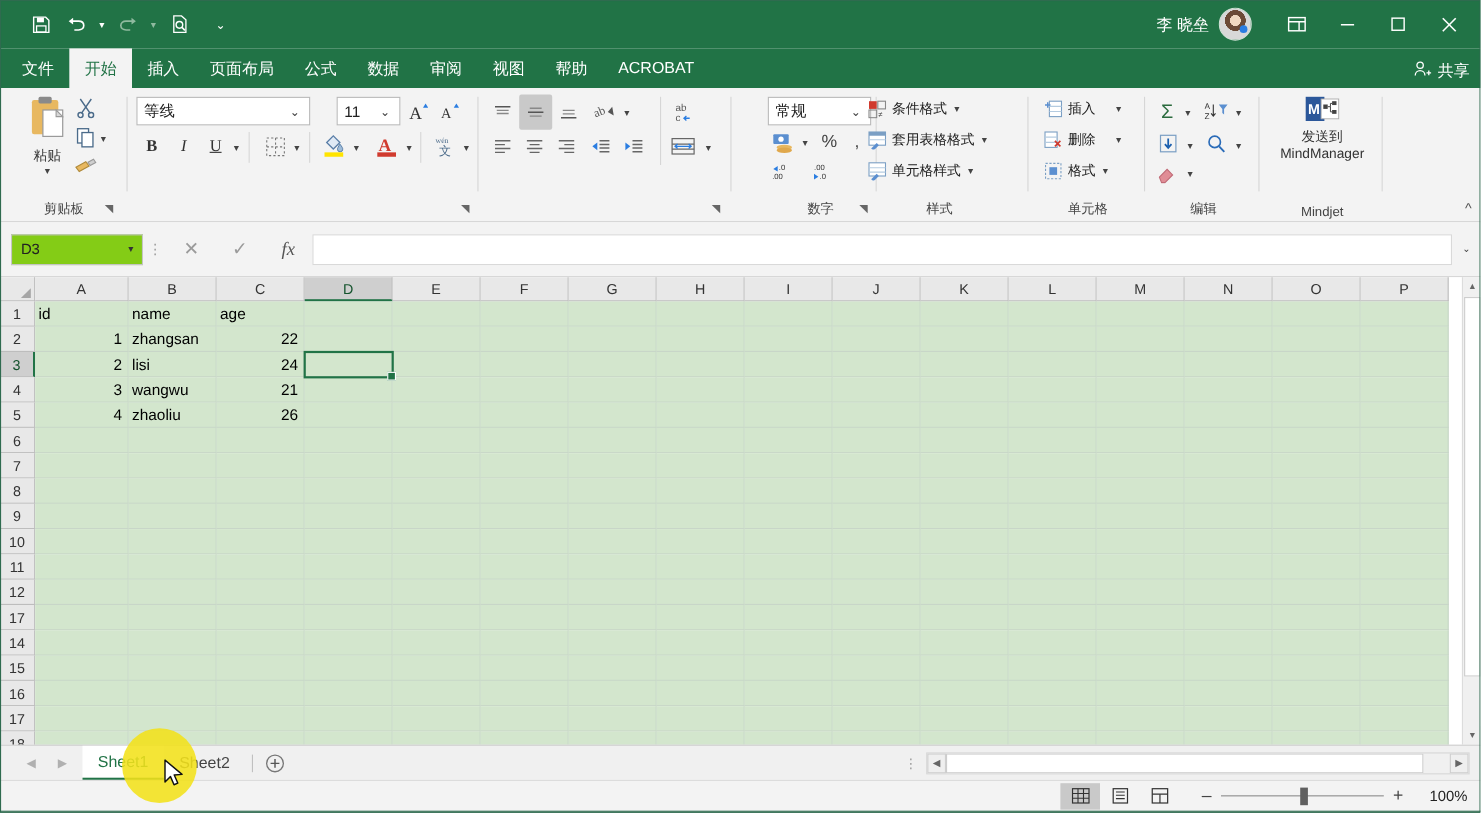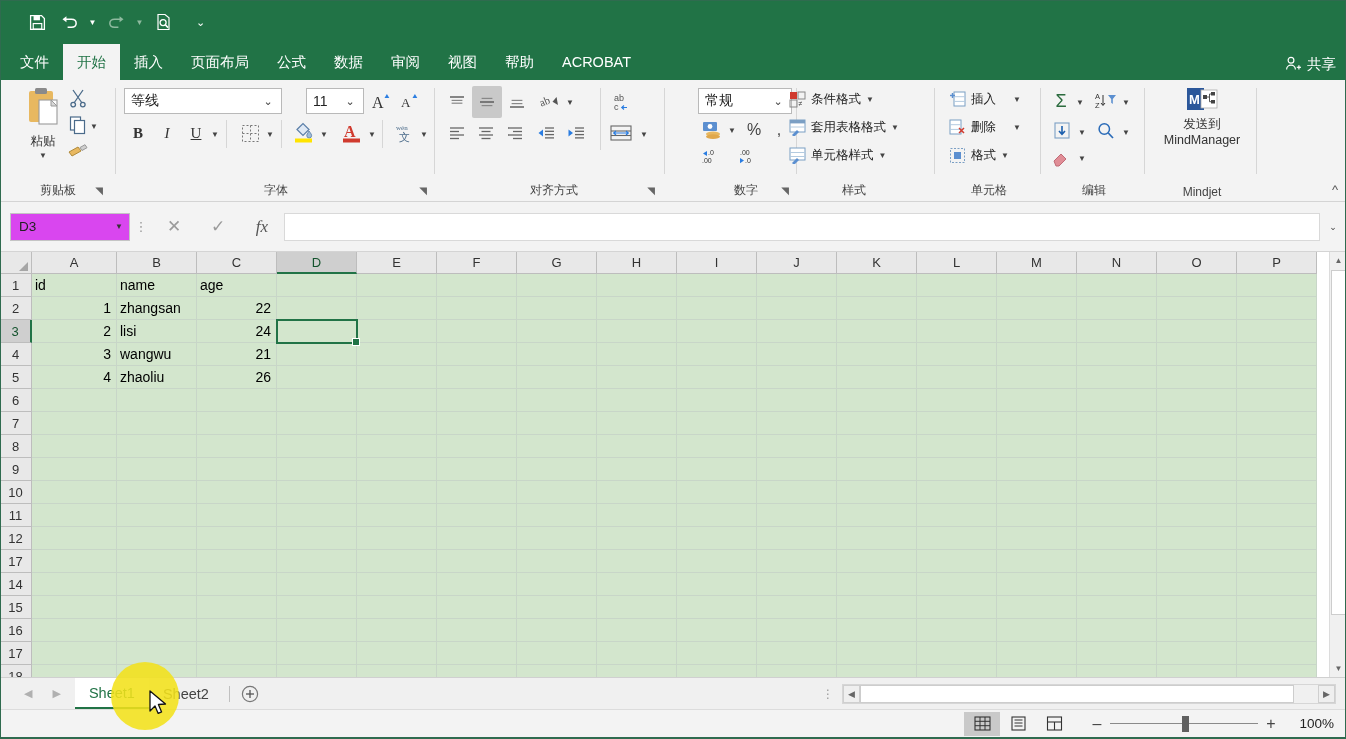--- a/index.html
+++ b/index.html
@@ -116,21 +116,21 @@
     position:absolute; right:8px; bottom:4px; font-size:13px; color:#555; cursor:pointer;
   }
 
   
   .fbar {
     position:absolute; top: 202px; left:0; width:1346px; height:50px;
     background:#f3f3f3; display:flex; align-items:center;
     border-bottom:1px solid #d4d4d4;
   }
   .namebox {
-    margin-left:10px; width:120px; height:28px; background:#d946ef; border:1px solid #c4c4c4;
+    margin-left:10px; width:120px; height:28px; background:#84cc16; border:1px solid #c4c4c4;
     display:flex; align-items:center; font-size:13.5px; color:#222;
   }
   .namebox .nb-txt { padding-left:8px; flex:1; }
   .namebox .nb-ar { width:20px; text-align:center; font-size:8px; color:#333; }
   .fb-dots { width:22px; text-align:center; color:#9a9a9a; font-size:13px; letter-spacing:0; line-height:7px;}
   .fb-icons { display:flex; align-items:center; gap:0; }
   .fb-ic { width:44px; height:30px; display:flex;align-items:center;justify-content:center; color:#9b9b9b; font-size:17px; cursor:pointer;}
   .fb-input {
     flex:1; height:28px; background:#fff; border:1px solid #d9d9d9; border-left:1px solid #d9d9d9;
     margin-right:0; font-size:14px; color:#222; display:flex; align-items:center; padding-left:6px;
@@ -267,20 +267,47 @@
         <svg width="17" height="18" viewBox="0 0 16 18">
             <path d="M2.5 1.5h7l4 3.4v11.6h-11z" fill="none" stroke="#fff" stroke-width="1.2"></path>
             <circle cx="7.6" cy="9.6" r="3" fill="none" stroke="#fff" stroke-width="1.3"></circle>
             <path d="M9.9 11.9 12.6 14.6" stroke="#fff" stroke-width="1.5"></path>
           </svg>
       </div>
       <div class="qat-caret" style="margin-left:14px;font-size:11px;">⌄</div>
     </div>
 
 
+    <div class="tb-right">
+      <div class="acct-name">李 晓垒</div>
+      <div class="avatar"></div>
+      <div class="winbtn">
+        <svg width="18" height="16" viewBox="0 0 18 16">
+            <rect x="1.5" y="2" width="15" height="12" fill="none" stroke="#fff" stroke-width="1.3"></rect>
+            <line x1="1.5" y1="5.7" x2="16.5" y2="5.7" stroke="#fff" stroke-width="1.3"></line>
+            <line x1="11" y1="5.7" x2="11" y2="14" stroke="#fff" stroke-width="1.3"></line>
+          </svg>
+      </div>
+      <div class="winbtn">
+        <svg width="14" height="14" viewBox="0 0 14 14">
+            <line x1="1" y1="7.5" x2="13" y2="7.5" stroke="#fff" stroke-width="1.3"></line>
+          </svg>
+      </div>
+      <div class="winbtn">
+        <svg width="14" height="14" viewBox="0 0 14 14">
+            <rect x="1.5" y="1.5" width="11" height="11" fill="none" stroke="#fff" stroke-width="1.3"></rect>
+          </svg>
+      </div>
+      <div class="winbtn close">
+        <svg width="15" height="15" viewBox="0 0 14 14">
+            <line x1="1.5" y1="1.5" x2="12.5" y2="12.5" stroke="#fff" stroke-width="1.4"></line>
+            <line x1="12.5" y1="1.5" x2="1.5" y2="12.5" stroke="#fff" stroke-width="1.4"></line>
+          </svg>
+      </div>
+    </div>
   </div>
 
   <div class="tabstrip">
     <div class="tab first">文件</div>
     <div class="tab active">开始</div>
     <div class="tab">插入</div>
     <div class="tab">页面布局</div>
     <div class="tab">公式</div>
     <div class="tab">数据</div>
     <div class="tab">审阅</div>
@@ -399,21 +426,20 @@
       <div class="mini-caret" style="left:252px;top:50px;">▼</div>
       <div class="grp-sep" style="left:266px; top:40px; height:28px;"></div>
       <div class="rb-btn" style="left:274px;top:38px;width:28px;height:28px;">
         <svg width="24" height="24" viewBox="0 0 24 24">
             <text x="4" y="10" font-size="7" font-family="Liberation Serif, serif" fill="#4b6b8a">wén</text>
             <text x="7" y="21" font-size="11" font-family="Liberation Sans, sans-serif" fill="#4b6b8a">文</text>
           </svg>
       </div>
       <div class="mini-caret" style="left:304px;top:50px;">▼</div>
 
-      <div class="grp-label">字体</div>
       <div class="dlg-launch" style="left:300px;">◥</div>
       <div class="grp-sep" style="left:318px;"></div>
     </div>
 
     <div class="grp" style="left:436px; width:236px;">
       <div class="rb-btn" style="left:8px;top:10px;width:26px;height:24px;">
         <svg width="18" height="16" viewBox="0 0 18 16">
             <line x1="2" y1="3" x2="16" y2="3" stroke="#555" stroke-width="1.4"></line>
             <line x1="3.6" y1="6.4" x2="14.4" y2="6.4" stroke="#888" stroke-width="1.2"></line>
             <line x1="3.6" y1="9.2" x2="14.4" y2="9.2" stroke="#888" stroke-width="1.2"></line>
@@ -494,21 +520,20 @@
       <div class="rb-btn" style="left:170px;top:40px;width:30px;height:26px;">
         <svg width="24" height="20" viewBox="0 0 24 20">
             <rect x="2" y="3" width="20" height="14" fill="none" stroke="#666" stroke-width="1.1"></rect>
             <line x1="2" y1="8" x2="22" y2="8" stroke="#666" stroke-width="1.1"></line>
             <line x1="2" y1="12.5" x2="22" y2="12.5" stroke="#666" stroke-width="1.1"></line>
             <path d="M5 10h14M7 8l-2.3 2L7 12M17 8l2.3 2L17 12" stroke="#2a7de1" stroke-width="1.2" fill="none"></path>
           </svg>
       </div>
       <div class="mini-caret" style="left:204px;top:50px;">▼</div>
 
-      <div class="grp-label">对齐方式</div>
       <div class="dlg-launch" style="left:208px;">◥</div>
       <div class="grp-sep" style="left:228px;"></div>
     </div>
 
     <div class="grp" style="left:692px; width:108px;">
       <div class="combo" style="left:6px; top:8px; width:94px; height:26px;">
         <div class="txt">常规</div>
         <div class="cv">⌄</div>
       </div>
       <div class="rb-btn" style="left:6px;top:38px;width:28px;height:24px;">

